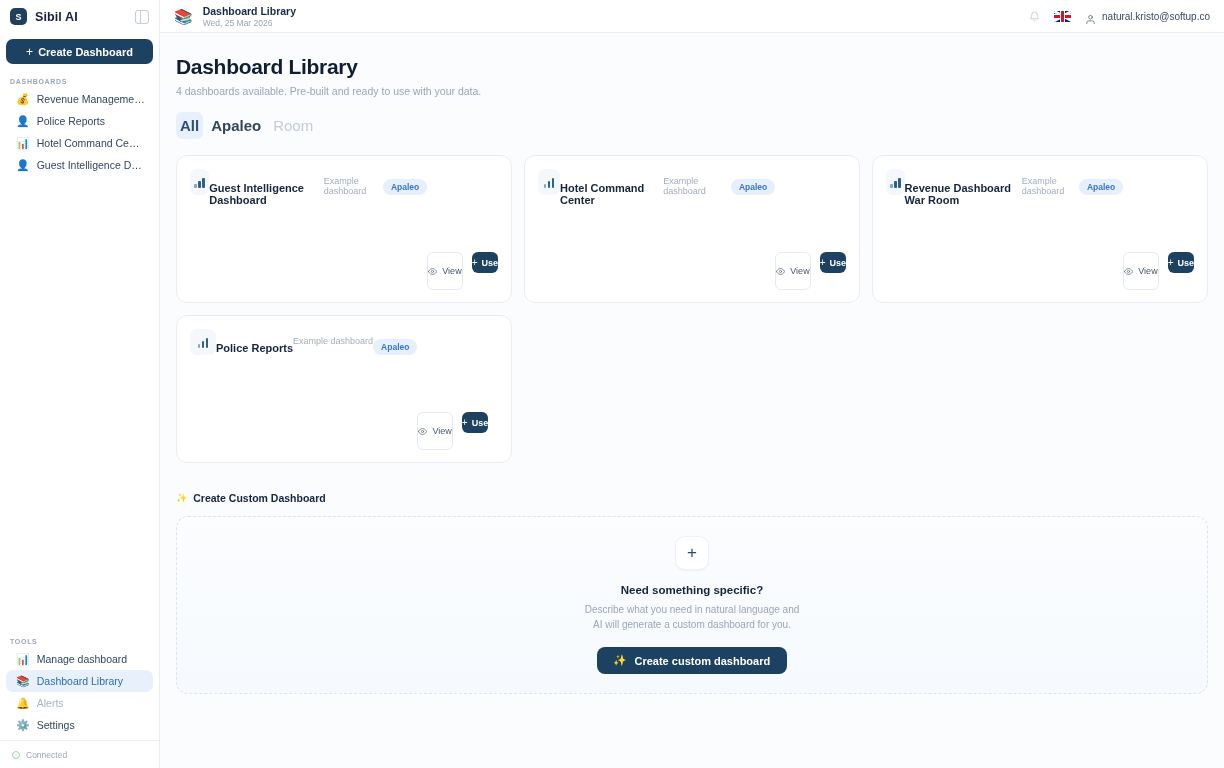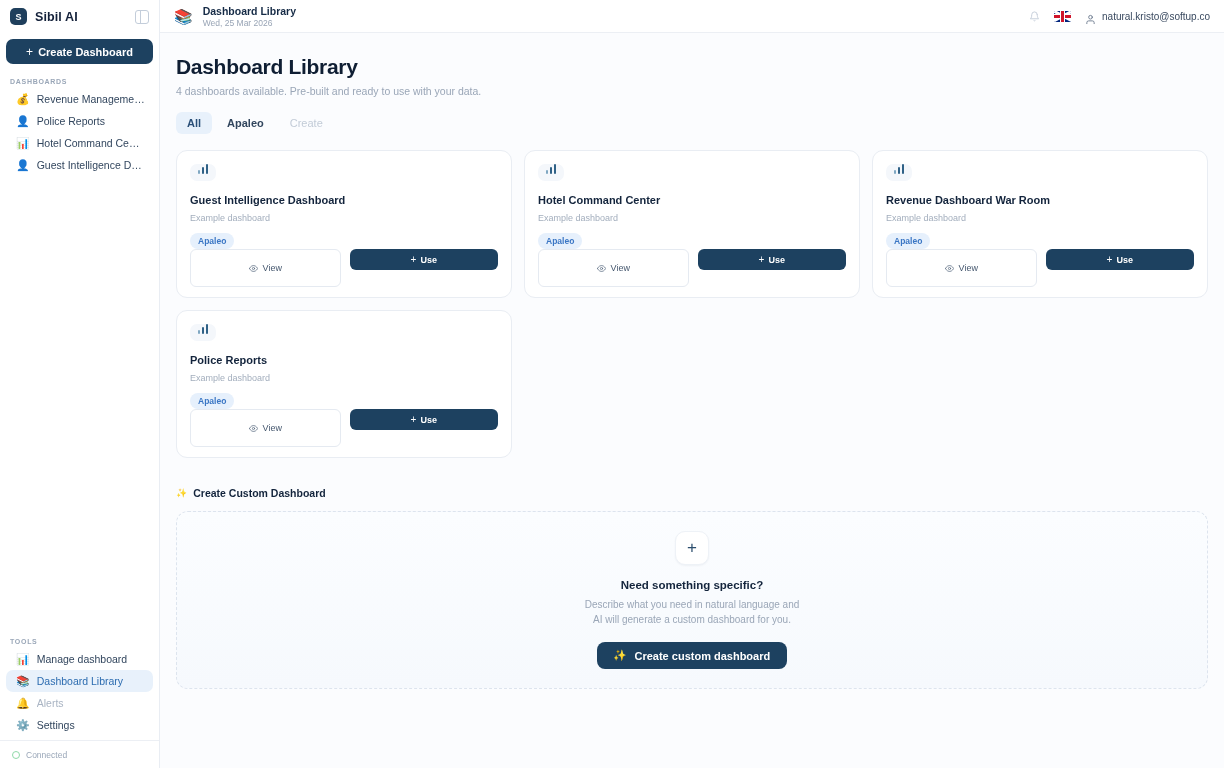--- a/index.html
+++ b/index.html
@@ -149,39 +149,39 @@
   }
 
   .page-title {
     font-size: 21px; font-weight: bold; color: #0f1e33;
     letter-spacing: -.3px;
   }
   .page-sub { font-size: 10.5px; color: #9aa6b7; margin-top: 6px; }
 
   .tabs { display: flex; gap: 4px; margin-top: 15px; }
   .tab {
-    font-size: 11px; font-weight: bold; color: #32465e;
-    padding: 5px 11px; border-radius: 6px; cursor: pointer;
+    font-size: 15px; font-weight: bold; color: #32465e;
+    padding: 5px 4px; border-radius: 6px; cursor: pointer;
   }
   .tab.active { background: #e8f1fb; color: #2a4f78; }
   .tab.disabled { color: #c2cbd7; font-weight: normal; }
 
   .cards {
     display: grid;
     grid-template-columns: repeat(3, 336px);
     gap: 12px;
     margin-top: 16px;
   }
   .card {
     background: #ffffff;
     border: 1px solid #e9edf3;
     border-radius: 11px;
     padding: 13px 13px 12px 13px;
     height: 148px;
-    display: flex; flex-direction: column;
+    display: flex; 
   }
   .card-icon {
     width: 26px; height: 26px;
     background: #f4f7fb; border-radius: 7px;
     display: flex; align-items: flex-end; justify-content: center;
     padding-bottom: 7px; gap: 1.5px;
   }
   .card-icon i { display: block; width: 2.5px; background: #2f6186; border-radius: 1px; }
   .card-icon i:nth-child(1) { height: 4px; background:#7fa7c2; }
   .card-icon i:nth-child(2) { height: 7px; }
@@ -351,21 +351,21 @@
     </header>
 
     <div class="content">
 
       <h1 class="page-title">Dashboard Library</h1>
       <p class="page-sub">4 dashboards available. Pre-built and ready to use with your data.</p>
 
       <div class="tabs">
         <div class="tab active">All</div>
         <div class="tab">Apaleo</div>
-        <div class="tab disabled">Create</div>
+        <div class="tab disabled">Room</div>
       </div>
 
       <div class="cards">
 
         <div class="card">
           <div class="card-icon">
               <i></i>
               <i></i>
               <i></i>
             </div>

